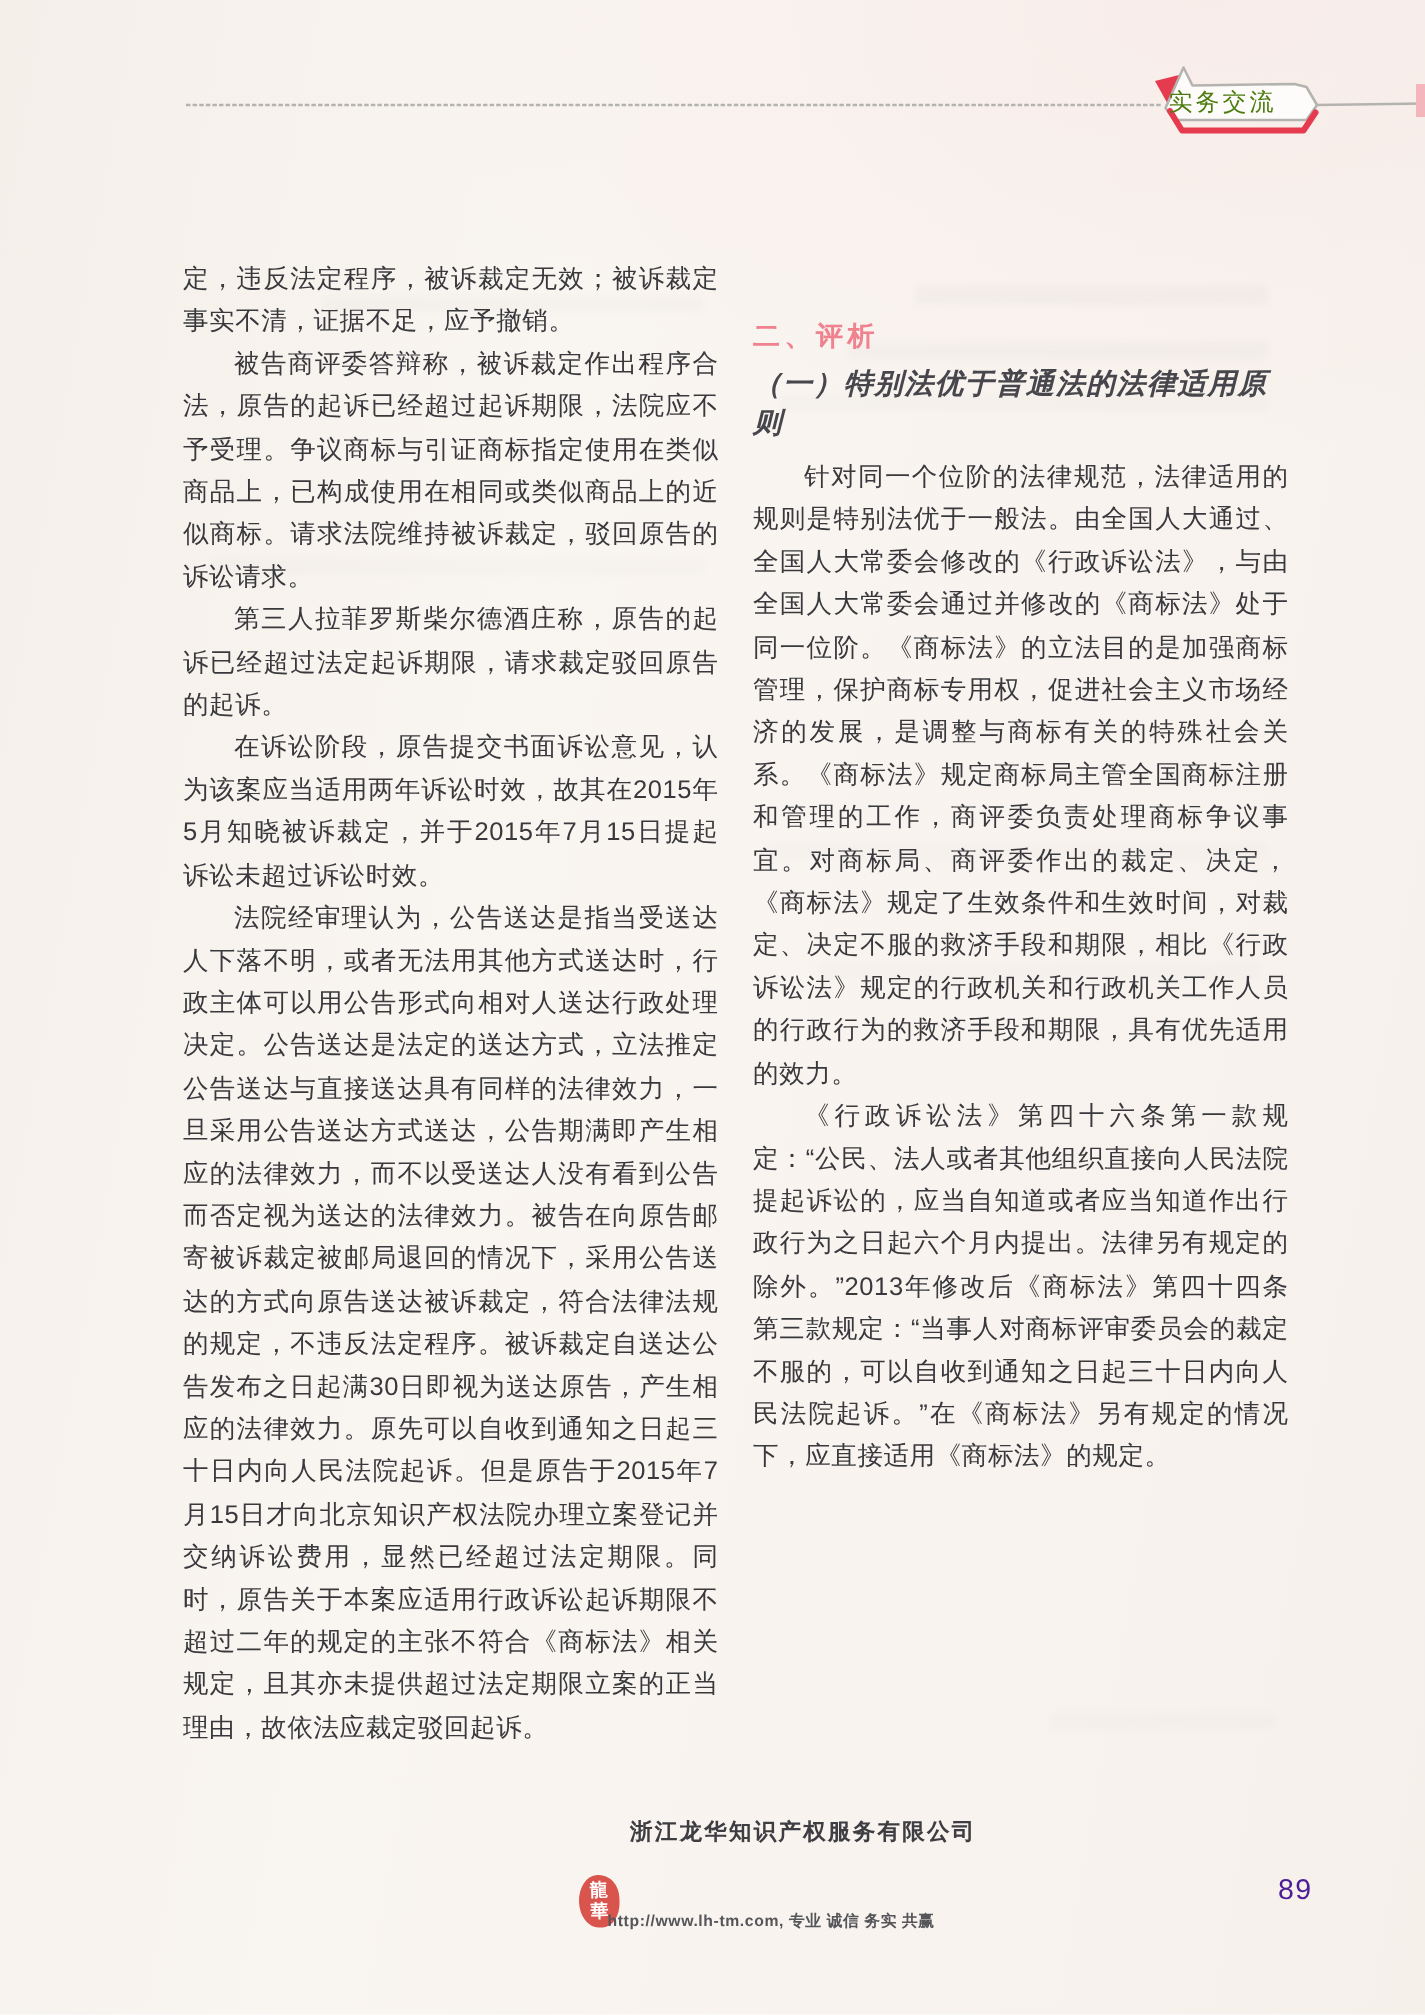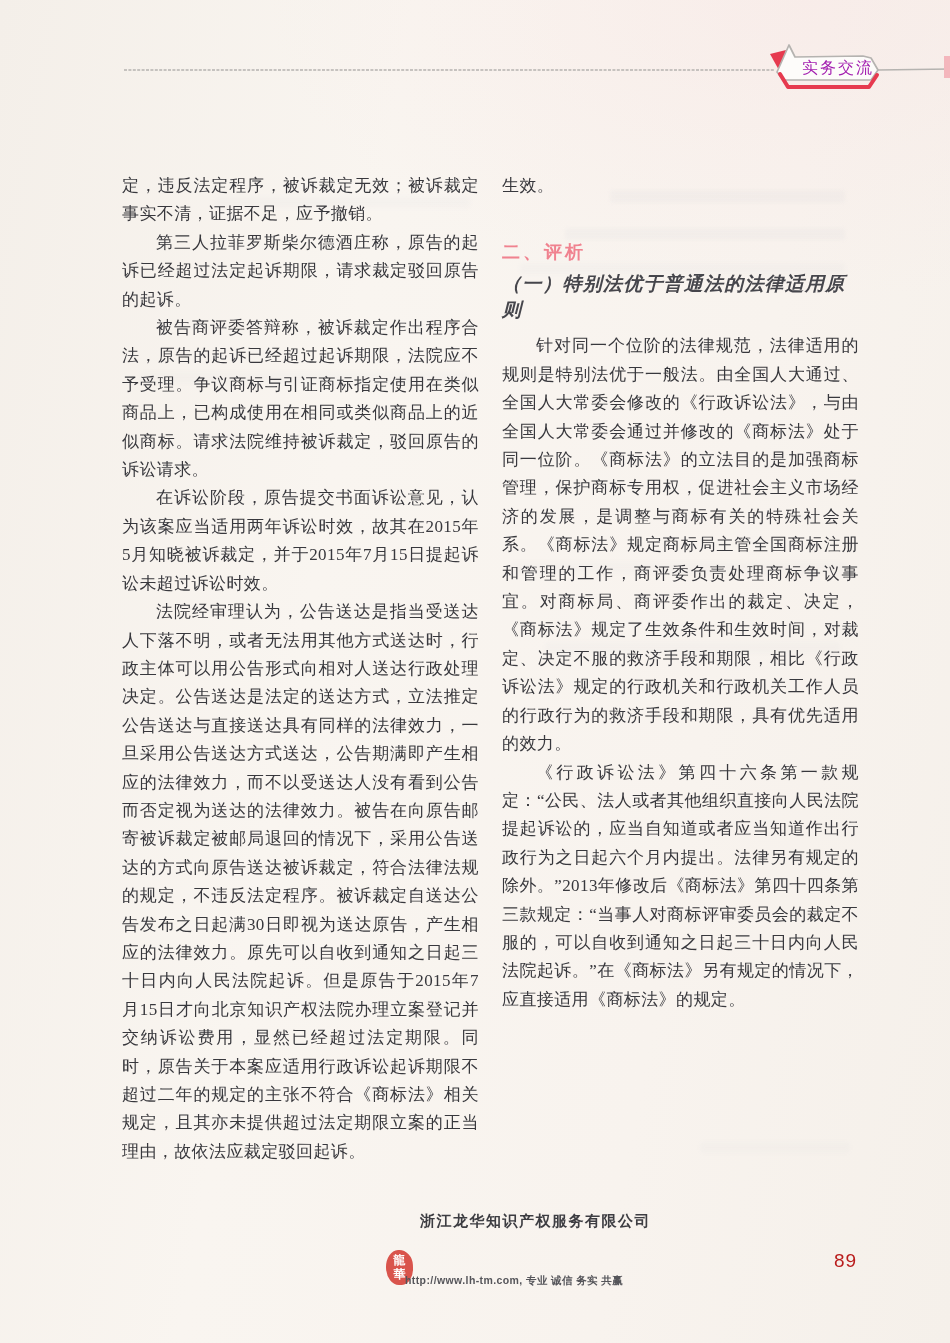--- a/index.html
+++ b/index.html
@@ -8,31 +8,31 @@
     background:
       radial-gradient(ellipse 900px 500px at 85% 0%, rgba(248,224,224,.35), rgba(248,224,224,0) 60%),
       linear-gradient(100deg,#f4efe9 0%, #f9f5f0 35%, #f8f3ee 70%, #f5f0ea 100%);
     font-family:"Liberation Sans","DejaVu Sans",sans-serif;
   }
   .page{position:absolute;inset:0;}
 
   
   .header-svg{position:absolute;left:0;top:0;width:950px;height:120px;}
   .tag-label{
-    position:absolute;left:796px;top:58px;width:84px;text-align:center;
-    font-size:16px;letter-spacing:2px;color:#a21caf;
+    position:absolute;left:773px;top:58px;width:84px;text-align:center;
+    font-size:16px;letter-spacing:2px;color:#4d7c0f;
   }
 
   
   .col{position:absolute;top:172px;width:357px;color:#38383d;}
   .col-left{left:122px;}
   .col-right{left:502px;}
   .col p{
     margin:0;font-size:17px;line-height:28.4px;text-align:justify;
-    text-justify:inter-ideograph;letter-spacing:.4px;font-family:Liberation Serif, serif;
+    text-justify:inter-ideograph;letter-spacing:.4px;
   }
   .col p.ind{text-indent:2em;}
   .section-heading{
     margin:40px 0 7px;font-size:18px;font-weight:600;letter-spacing:3px;
     color:#f0828f;
   }
   .subsection-heading{
     margin:0 0 9px;font-size:19px;font-weight:700;font-style:italic;
     letter-spacing:1.2px;color:#46464c;
   }
@@ -50,21 +50,21 @@
   }
   .footer-company{
     position:absolute;left:420px;top:1212px;font-size:15px;font-weight:700;
     letter-spacing:1.5px;color:#3d3d42;
   }
   .footer-url{
     position:absolute;left:405px;top:1274px;font-size:10.5px;font-weight:700;
     letter-spacing:.4px;color:#55555a;
   }
   .page-number{
-    position:absolute;left:834px;top:1250px;font-size:19px;color:#b91c1c;
+    position:absolute;left:852px;top:1250px;font-size:19px;color:#4c1d95;
     letter-spacing:1px;
   }
 </style>
 </head>
 <body>
 
 <div class="page">
 
   <svg class="header-svg" viewBox="0 0 950 120">
     <line x1="124" y1="70" x2="775" y2="70" stroke="#b5b3b0" stroke-width="1.7" stroke-dasharray="3,1.4"></line>
@@ -80,28 +80,27 @@
   <div class="ghost" style="left:565px;top:228px;width:280px;height:12px;opacity:.055"></div>
   <div class="ghost" style="left:520px;top:263px;width:325px;height:11px;opacity:.045"></div>
   <div class="ghost" style="left:215px;top:197px;width:255px;height:11px;opacity:.04"></div>
   <div class="ghost" style="left:140px;top:372px;width:330px;height:11px;opacity:.035"></div>
   <div class="ghost" style="left:510px;top:562px;width:335px;height:11px;opacity:.035"></div>
   <div class="ghost" style="left:545px;top:642px;width:295px;height:11px;opacity:.035"></div>
   <div class="ghost" style="left:700px;top:1142px;width:150px;height:11px;opacity:.035"></div>
 
   <div class="col col-left">
     <p>定，违反法定程序，被诉裁定无效；被诉裁定事实不清，证据不足，应予撤销。</p>
+    <p class="ind">被告商评委答辩称，被诉裁定作出程序合法，原告的起诉已经超过起诉期限，法院应不予受理。争议商标与引证商标指定使用在类似商品上，已构成使用在相同或类似商品上的近似商标。请求法院维持被诉裁定，驳回原告的诉讼请求。</p>
     <p class="ind">第三人拉菲罗斯柴尔德酒庄称，原告的起诉已经超过法定起诉期限，请求裁定驳回原告的起诉。</p>
-    <p class="ind">被告商评委答辩称，被诉裁定作出程序合法，原告的起诉已经超过起诉期限，法院应不予受理。争议商标与引证商标指定使用在类似商品上，已构成使用在相同或类似商品上的近似商标。请求法院维持被诉裁定，驳回原告的诉讼请求。</p>
     <p class="ind">在诉讼阶段，原告提交书面诉讼意见，认为该案应当适用两年诉讼时效，故其在2015年5月知晓被诉裁定，并于2015年7月15日提起诉讼未超过诉讼时效。</p>
     <p class="ind">法院经审理认为，公告送达是指当受送达人下落不明，或者无法用其他方式送达时，行政主体可以用公告形式向相对人送达行政处理决定。公告送达是法定的送达方式，立法推定公告送达与直接送达具有同样的法律效力，一旦采用公告送达方式送达，公告期满即产生相应的法律效力，而不以受送达人没有看到公告而否定视为送达的法律效力。被告在向原告邮寄被诉裁定被邮局退回的情况下，采用公告送达的方式向原告送达被诉裁定，符合法律法规的规定，不违反法定程序。被诉裁定自送达公告发布之日起满30日即视为送达原告，产生相应的法律效力。原先可以自收到通知之日起三十日内向人民法院起诉。但是原告于2015年7月15日才向北京知识产权法院办理立案登记并交纳诉讼费用，显然已经超过法定期限。同时，原告关于本案应适用行政诉讼起诉期限不超过二年的规定的主张不符合《商标法》相关规定，且其亦未提供超过法定期限立案的正当理由，故依法应裁定驳回起诉。</p>
   </div>
 
   <div class="col col-right">
-    <p>生效。</p>
     <div class="section-heading">二、评析</div>
     <div class="subsection-heading">（一）特别法优于普通法的法律适用原则</div>
     <p class="ind">针对同一个位阶的法律规范，法律适用的规则是特别法优于一般法。由全国人大通过、全国人大常委会修改的《行政诉讼法》，与由全国人大常委会通过并修改的《商标法》处于同一位阶。《商标法》的立法目的是加强商标管理，保护商标专用权，促进社会主义市场经济的发展，是调整与商标有关的特殊社会关系。《商标法》规定商标局主管全国商标注册和管理的工作，商评委负责处理商标争议事宜。对商标局、商评委作出的裁定、决定，《商标法》规定了生效条件和生效时间，对裁定、决定不服的救济手段和期限，相比《行政诉讼法》规定的行政机关和行政机关工作人员的行政行为的救济手段和期限，具有优先适用的效力。</p>
     <p class="ind">《行政诉讼法》第四十六条第一款规定：“公民、法人或者其他组织直接向人民法院提起诉讼的，应当自知道或者应当知道作出行政行为之日起六个月内提出。法律另有规定的除外。”2013年修改后《商标法》第四十四条第三款规定：“当事人对商标评审委员会的裁定不服的，可以自收到通知之日起三十日内向人民法院起诉。”在《商标法》另有规定的情况下，应直接适用《商标法》的规定。</p>
   </div>
 
   <div class="footer-logo">
     <span>龍</span>
     <span>華</span>
   </div>

